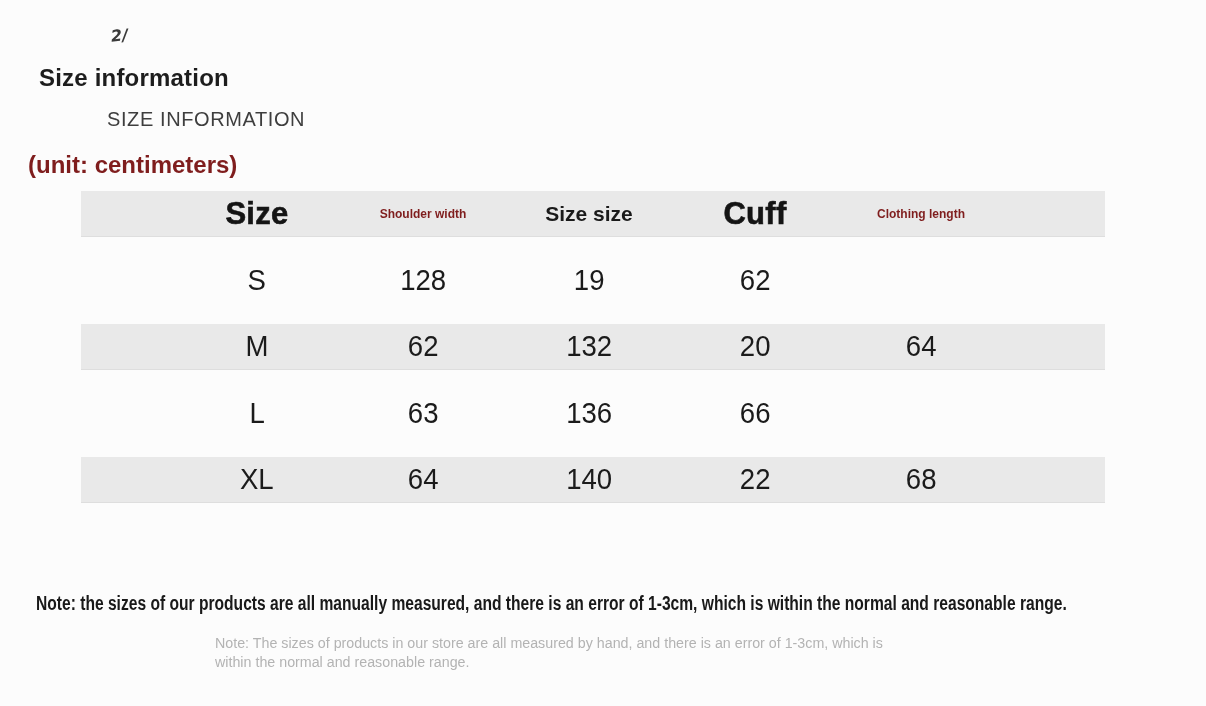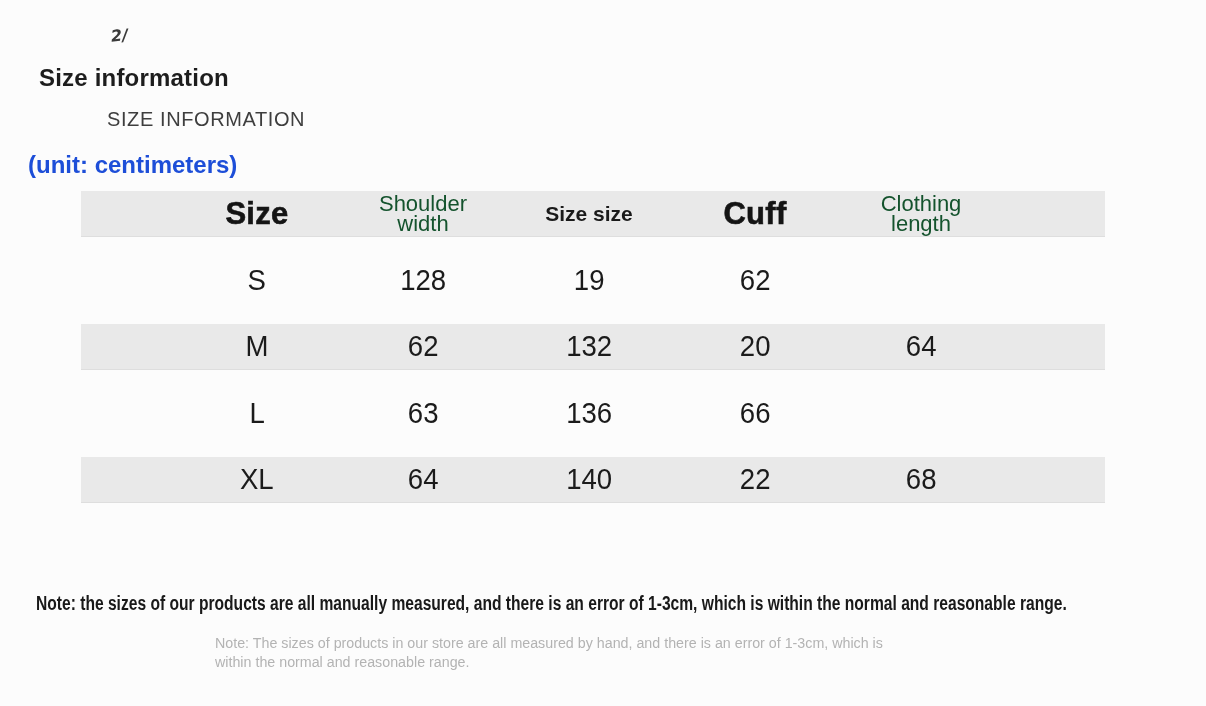--- a/index.html
+++ b/index.html
@@ -46,21 +46,21 @@
     font-weight: normal;
     color: #3e3e3e;
     letter-spacing: 0.6px;
   }
   .unit {
     position: absolute;
     left: 28px;
     top: 151px;
     font-size: 24px;
     font-weight: bold;
-    color: #1d4ed8;
+    color: #7f1d1d;
   }
   .size-table {
     position: absolute;
     left: 81px;
     top: 191px;
     width: 1024px;
     display: flex;
     flex-direction: column;
     gap: 20.6px;
   }
@@ -89,23 +89,23 @@
     color: #141414;
     -webkit-text-stroke: 0.6px #141414;
     letter-spacing: 0.3px;
   }
   .h-med {
     font-size: 21px;
     font-weight: bold;
     color: #1a1a1a;
   }
   .h-small {
-    font-size: 22px;
-    font-weight: normal;
-    color: #14532d;
+    font-size: 12px;
+    font-weight: bold;
+    color: #7f1d1d;
     line-height: 20px;
     width: 96px;
   }
   .size-label, .num {
     font-size: 29px;
     font-weight: normal;
     color: #1b1b1b;
     transform: scaleX(0.95);
   }
   .size-label {

